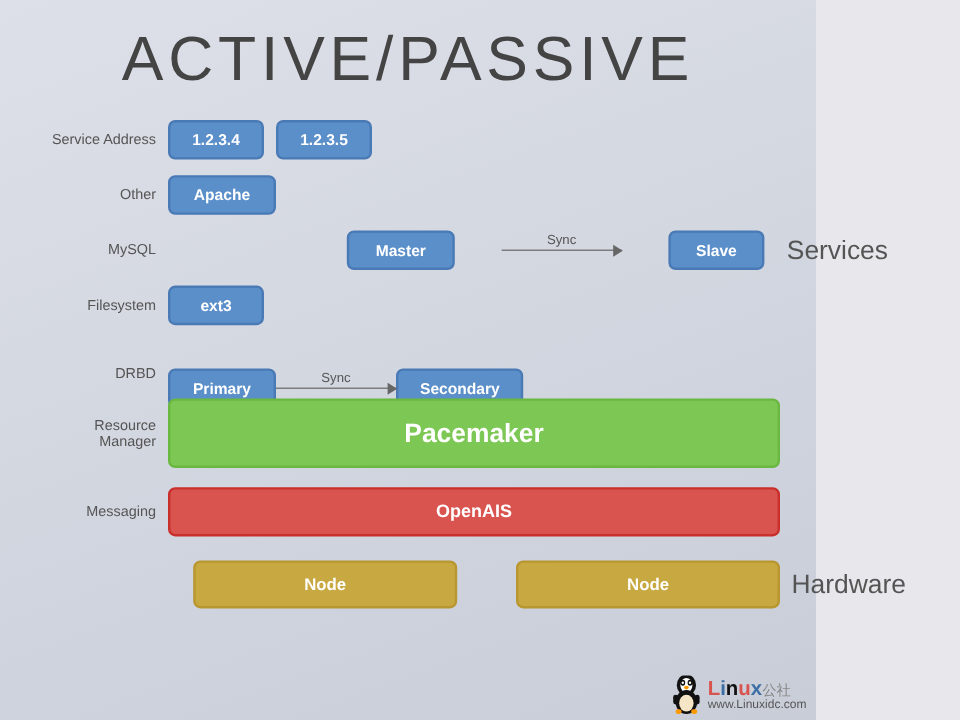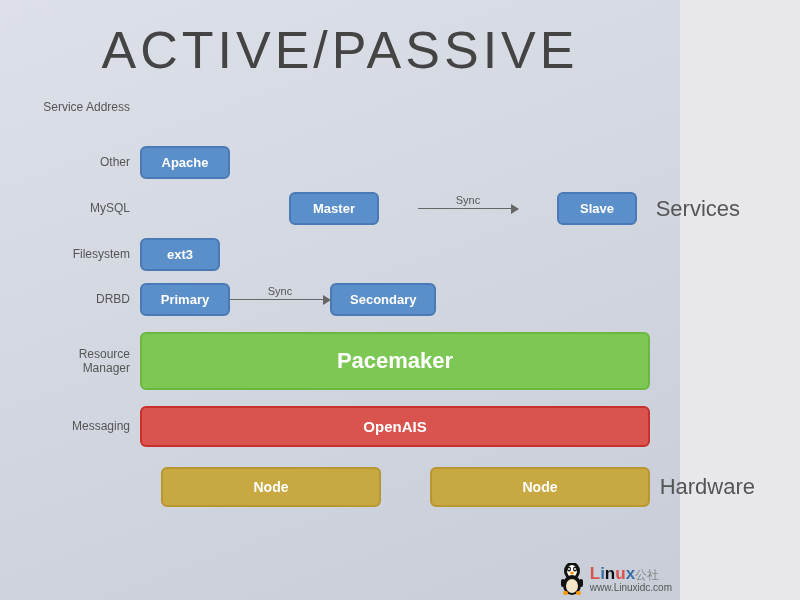--- a/index.html
+++ b/index.html
@@ -119,22 +119,26 @@
     }
   </style>
 </head>
 <body>
 
 <div class="slide">
   <div class="title">ACTIVE/PASSIVE</div>
 
   <div class="diagram">
 
-    <div class="row" style="top: 0px;">
+    <div class="row" style="top: 0px; justify-content: flex-end;">
       <div class="row-label">Service Address</div>
+      <div class="row-content">
+        <div class="box box-blue" style="min-width:80px; margin-right:10px;">1.2.3.4</div>
+        <div class="box box-blue" style="min-width:80px;">1.2.3.5</div>
+      </div>
     </div>
 
     <div class="row" style="top: 46px; justify-content: flex-end;">
       <div class="row-label">Other</div>
       <div class="row-content">
         <div class="box box-blue" style="min-width:90px;">Apache</div>
       </div>
     </div>
 
     <div class="row" style="top: 92px;">
@@ -158,21 +162,21 @@
 
     <div class="row" style="top: 138px;">
       <div class="row-label">Filesystem</div>
       <div class="row-content">
         <div class="box box-blue" style="min-width:80px;">ext3</div>
       </div>
     </div>
 
     <div class="row" style="top: 183px;">
       <div class="row-label">DRBD</div>
-      <div class="row-content" style="position:relative;">
+      <div class="row-content" style="position:relative;margin-top:24px;">
         <div class="box box-blue" style="min-width:90px; margin-right:0;">Primary</div>
 
         <div style="position:relative; width:100px; display:flex; align-items:center;">
           <span style="position:absolute; top:-14px; left:50%; transform:translateX(-50%); font-size:11px; color:#555; white-space:nowrap;">Sync</span>
           <div style="height:1px; background:#666; flex:1; position:relative;">
             <div style="position:absolute; right:-1px; top:-4px; width:0; height:0; border-top:5px solid transparent; border-bottom:5px solid transparent; border-left:8px solid #666;"></div>
           </div>
         </div>
         <div class="box box-blue" style="min-width:100px;">Secondary</div>
       </div>

